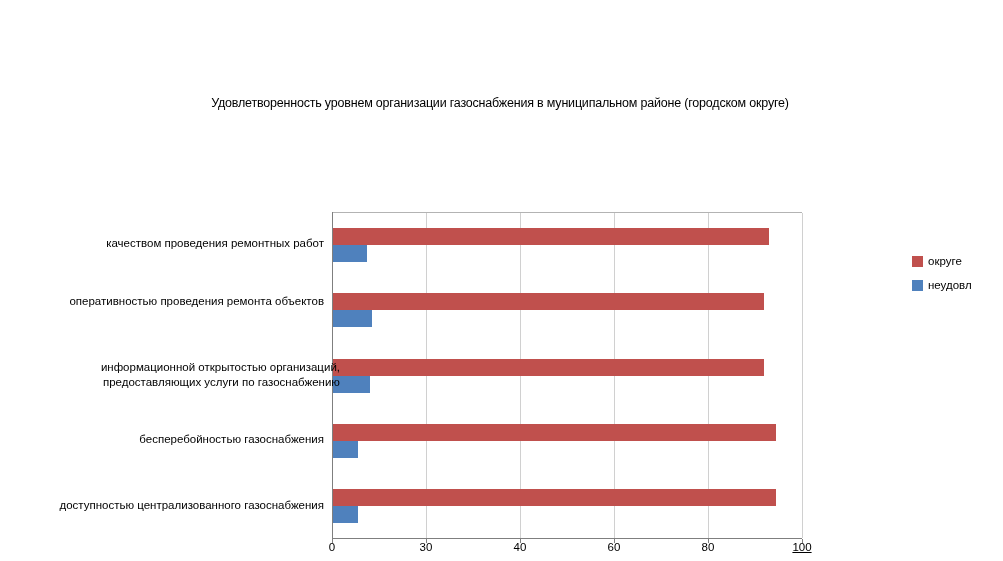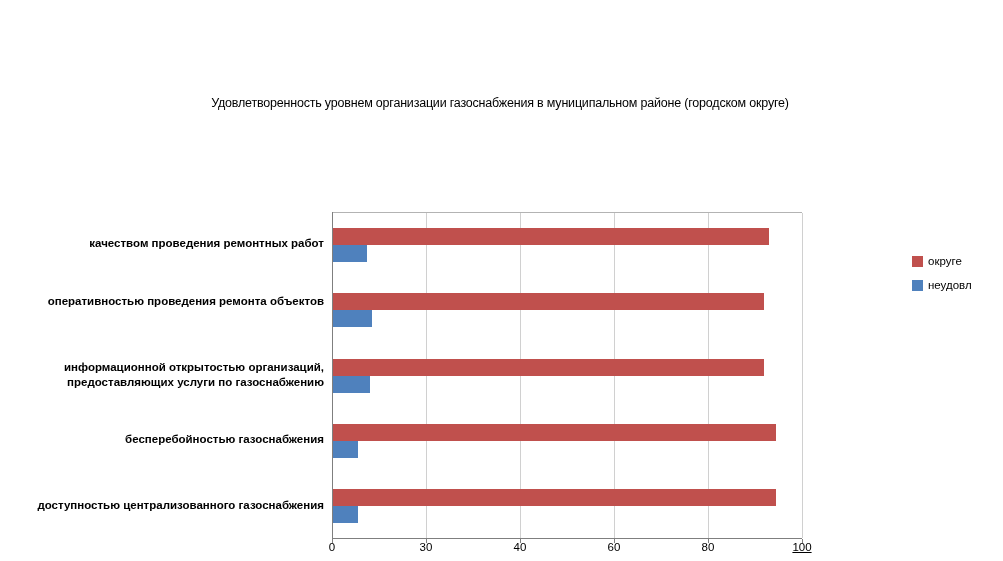--- a/index.html
+++ b/index.html
@@ -68,21 +68,21 @@
 
   .cat-label {
     position: absolute;
     right: 680px;
     width: 325px;
     text-align: right;
     font-size: 11.5px;
     color: #000000;
     line-height: 15px;
   }
-  .cat-label span { display: block; font-weight: bold; }
+  .cat-label span { display: block; }
 
   .x-tick {
     position: absolute;
     top: 541px;
     width: 40px;
     margin-left: -20px;
     text-align: center;
     font-size: 11.5px;
     color: #000000;
   }
@@ -162,21 +162,21 @@
     <div class="cat-label" style="left: 0px; width: 324px; right: auto; top: 497.8px;">
       <span>доступностью централизованного газоснабжения</span>
     </div>
     <div class="bar series-0" style="left: 333px; top: 423.9px; width: 443.15px; position: absolute;"></div>
     <div class="bar series-1" style="left: 333px; top: 440.9px; width: 24.85px; position: absolute;"></div>
     <div class="cat-label" style="left: 0px; width: 324px; right: auto; top: 432.4px;">
       <span>бесперебойностью газоснабжения</span>
     </div>
     <div class="bar series-0" style="left: 333px; top: 358.5px; width: 431.4px; position: absolute;"></div>
     <div class="bar series-1" style="left: 333px; top: 375.5px; width: 36.6px; position: absolute;"></div>
-    <div class="cat-label" style="left: 0px; width: 324px; right: auto; top: 359.5px;">
+    <div class="cat-label" style="left: 0px; width: 324px; right: auto; top: 359.5px; padding-left: 16px;">
       <span>информационной открытостью организаций,</span>
       <span>предоставляющих услуги по газоснабжению</span>
     </div>
     <div class="bar series-0" style="left: 333px; top: 293.1px; width: 431.4px; position: absolute;"></div>
     <div class="bar series-1" style="left: 333px; top: 310.1px; width: 38.95px; position: absolute;"></div>
     <div class="cat-label" style="left: 0px; width: 324px; right: auto; top: 294.1px;">
       <span>оперативностью проведения ремонта объектов</span>
     </div>
     <div class="bar series-0" style="left: 333px; top: 227.7px; width: 436.1px; position: absolute;"></div>
     <div class="bar series-1" style="left: 333px; top: 244.7px; width: 34.25px; position: absolute;"></div>

